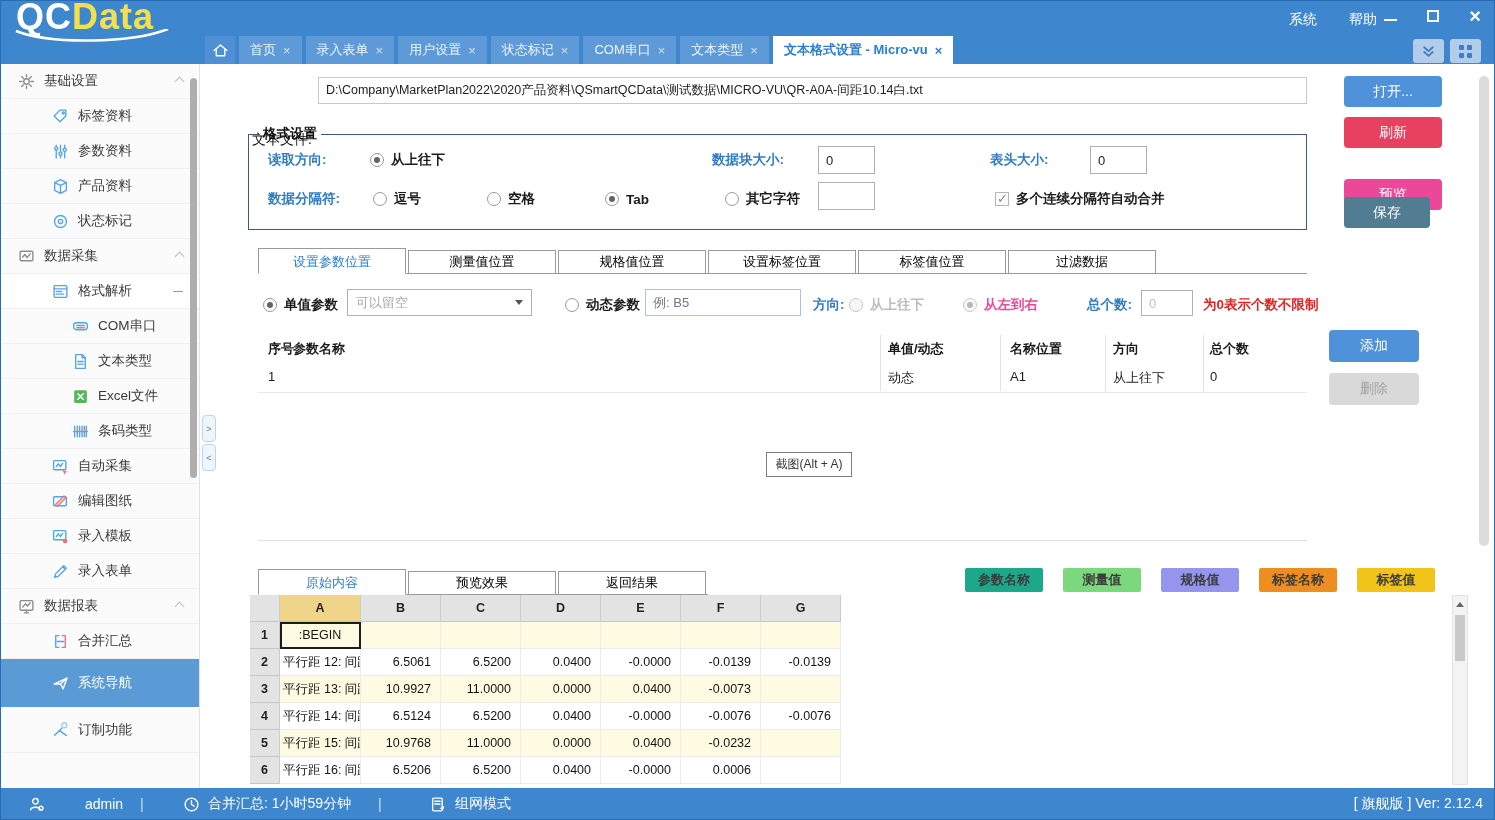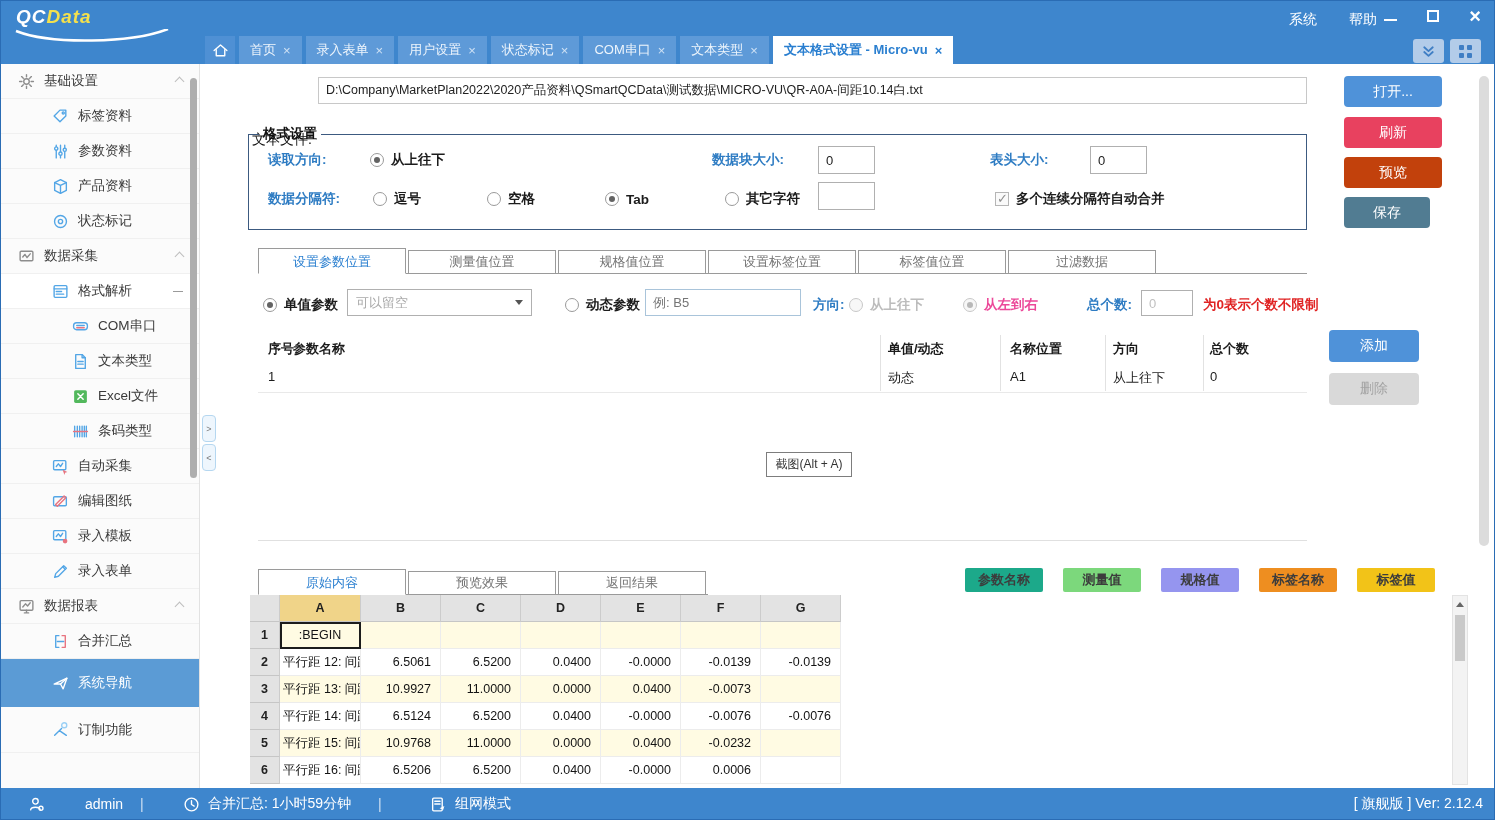--- a/index.html
+++ b/index.html
@@ -3,21 +3,21 @@
 <meta charset="utf-8">
 <style>
   * { box-sizing: border-box; margin:0; padding:0; }
   html,body { width:1495px; height:820px; }
   body { position:relative; font-family:"Liberation Sans","DejaVu Sans",sans-serif; background:#fff; overflow:hidden; color:#333; }
   body::after { content:""; position:absolute; inset:0; border:1px solid #2a6cb4; pointer-events:none; z-index:99; }
   .abs { position:absolute; }
 
   
   .topbar { position:absolute; left:0; top:0; width:1495px; height:64px; background:#3e86cd; z-index:5; }
-  .logo { position:absolute; left:16px; top:2px; font-style:italic; font-weight:bold; font-size:19px; letter-spacing:1px; line-height:30px; }
+  .logo { position:absolute; left:16px; top:2px; font-weight:bold; font-size:36px; letter-spacing:1px; line-height:30px; }
   .logo .qc { color:#ffffff; } .logo .dt { color:#f3e04d; }
   .logo svg { position:absolute; left:-4px; top:27px; }
   .menu-item { color:#fff; font-size:14px; cursor:default; }
   .winbtns { position:absolute; right:14px; top:8px; display:flex; gap:30px; align-items:center; }
   .wmin { width:13px; height:2px; background:#fff; margin-top:8px; }
   .wmax { width:12px; height:12px; border:2px solid #fff; }
   .wclose { color:#fff; font-size:20px; line-height:16px; font-weight:bold; }
   .tabrow { position:absolute; left:205px; top:36px; height:28px; display:flex; gap:4px; align-items:flex-end; }
   .toptab { height:28px; display:flex; align-items:center; padding:0 11px; background:#5e9ad8; color:#eef5fc; font-size:13px; white-space:nowrap; }
   .toptab .x { margin-left:7px; font-size:13px; color:#cfe2f5; }
@@ -54,28 +54,28 @@
   .lbl-opt { color:#1c1c1c; font-weight:bold; font-size:13.5px; }
   .radio { width:14px; height:14px; border:1px solid #9a9a9a; border-radius:50%; background:#fff; display:inline-block; position:relative; flex:none; }
   .radio.on::after { content:""; position:absolute; inset:3px; border-radius:50%; background:#636363; }
   .radio.dis { border-color:#c8c8c8; background:#f7f7f7; }
   .radio.dis.on::after { background:#b8b8b8; }
   .ctl { position:absolute; display:flex; align-items:center; gap:7px; height:20px; }
   .tin { border:1px solid #b0b0b0; background:#fff; font-size:13px; padding:0 7px; font-family:inherit; color:#222; }
   .cb { width:14px; height:14px; border:1px solid #b5b5b5; background:#fafafa; position:relative; flex:none; }
   .cb.on::after { content:"✓"; position:absolute; left:1px; top:-2px; font-size:13px; color:#8f8f8f; font-weight:bold; }
   .btn { border:none; border-radius:4px; color:#fff; font-size:14px; font-family:inherit; display:flex; align-items:center; justify-content:center; position:absolute; }
-  .b-open { background:#4f92d9; } .b-refresh { background:#e8415f; } .b-preview { background:#c2410c; } .b-save { background:#517c92; }
+  .b-open { background:#4f92d9; } .b-refresh { background:#e8415f; } .b-preview { background:#ec4899;margin-top:22px; } .b-save { background:#517c92; }
   .b-add { background:#4f92d9; } .b-del { background:#d9d9d9; color:#a3a3a3; }
 
   fieldset.fmt { position:absolute; left:248px; top:125px; width:1059px; height:105px; border:1px solid #3c5a80; }
   fieldset.fmt legend { margin-left:10px; padding:0 4px; font-size:13.5px; font-weight:bold; color:#111; }
 
   .tabstrip { position:absolute; display:flex; gap:2px; align-items:flex-end; border-bottom:1px solid #9a9a9a; }
-  .stab { width:148px; text-align:center; font-size:13px; background:#fff; border:1px solid #9a9a9a; border-bottom:none; height:23px; line-height:22px; color:#737373; }
+  .stab { width:148px; text-align:center; font-size:13px; background:#fff; border:1px solid #9a9a9a; border-bottom:none; height:23px; line-height:22px; color:#000000; }
   .stab.active { height:26px; line-height:26px; color:#2a7fd0; position:relative; top:1px; background:#fff; border-bottom:1px solid #fff; }
 
   .dropdown { position:absolute; border:1px solid #b0b0b0; background:#fff; display:flex; align-items:center; }
   .dropdown .ph { color:#a9a9a9; font-size:13px; padding-left:8px; flex:1; }
   .caret { width:0; height:0; border-left:4px solid transparent; border-right:4px solid transparent; border-top:5px solid #555; margin-right:8px; }
 
   .vline { position:absolute; width:1px; background:#e2e2e2; }
   .hline { position:absolute; height:1px; background:#e9e9e9; }
   .th { position:absolute; font-size:13px; font-weight:bold; color:#1c1c1c; }
   .td { position:absolute; font-size:13px; color:#1c1c1c; }

